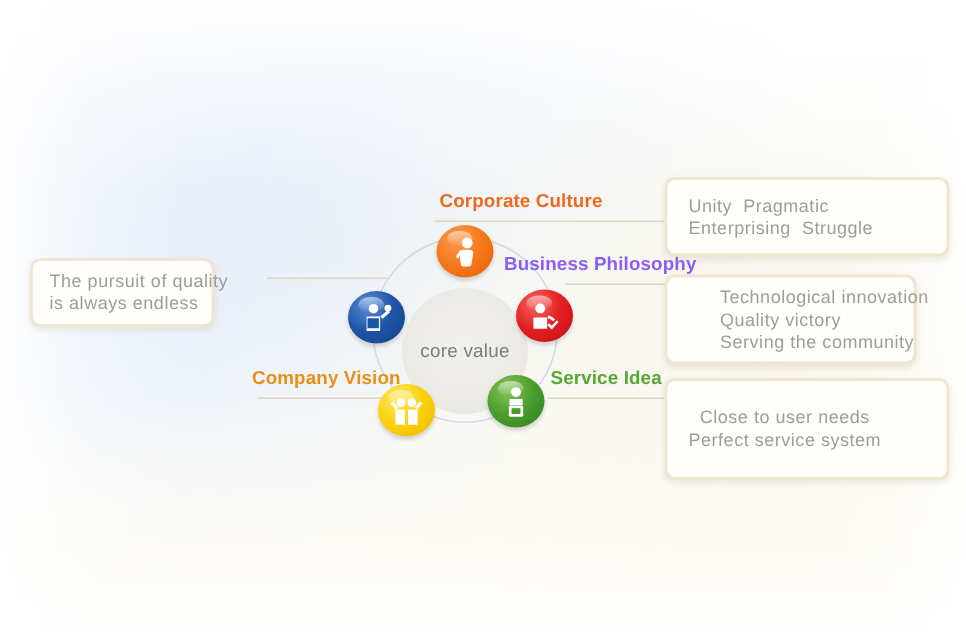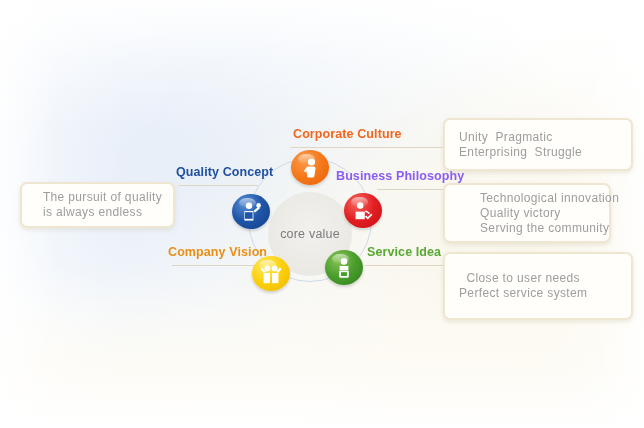--- a/index.html
+++ b/index.html
@@ -161,21 +161,21 @@
     font-size: 12px;
     line-height: 15px;
     color: #9d9d9d;
     letter-spacing: 0.35px;
     font-family: Liberation Sans, sans-serif;
     white-space: pre;
   }
   #box-unity      { left: 443px; top: 118px; width: 190px; height: 53px; }
   #box-tech       { left: 443px; top: 183px; width: 168px; height: 60px; padding-left: 21px; }
   #box-close      { left: 443px; top: 252px; width: 190px; height: 68px; text-align: center; }
-  #box-pursuit    { left: 20px;  top: 182px; width: 155px; height: 46px; justify-content: flex-end; }
+  #box-pursuit    { left: 20px;  top: 172px; width: 123px; height: 46px; }
   #box-sincerely  { left: 20px;  top: 243px; width: 155px; height: 58px; }
   #box-pursuit .lines,
   #box-sincerely .lines { padding: 0 11px; }
 </style>
 </head>
 <body>
 
 <div id="stage">
 
   <div class="bg-layer bg-blue"></div>
@@ -251,21 +251,20 @@
         <path d="M13.6 9.8 l5 -4.2 l1.4 1.6 l-5 4.3 z" fill="#ffffff"></path>
         <circle cx="18.6" cy="4.4" r="2.3" fill="#ffffff"></circle>
       </svg>
     </span>
   </div>
 
   <div class="label" id="label-corporate">Corporate Culture</div>
   <div class="label" id="label-business">Business Philosophy</div>
   <div class="label" id="label-service">Service Idea</div>
   <div class="label" id="label-vision">Company Vision</div>
-  <div class="label" id="label-quality">Quality Concept</div>
 
   <div class="infobox" id="box-unity">
     <div class="lines">Unity  Pragmatic
 Enterprising  Struggle</div>
   </div>
 
   <div class="infobox" id="box-tech">
     <div class="lines">Technological innovation
 Quality victory
 Serving the community</div>

